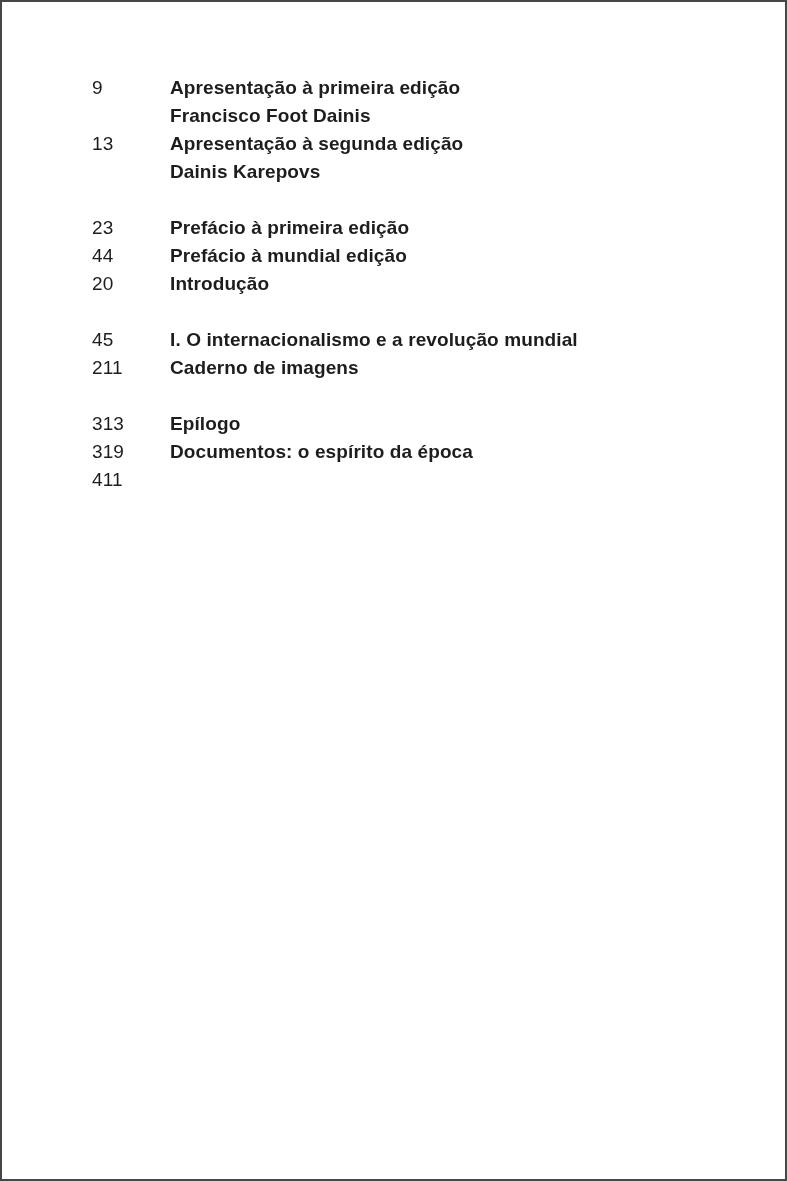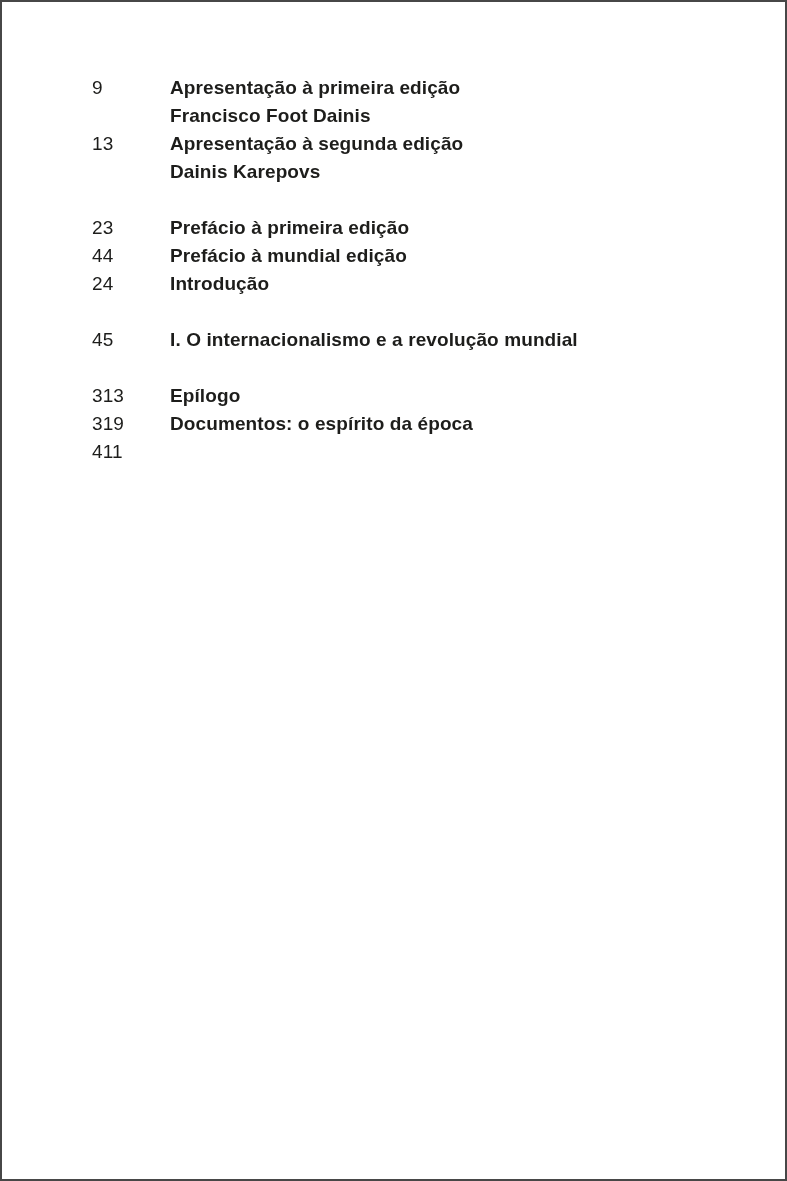--- a/index.html
+++ b/index.html
@@ -85,37 +85,44 @@
 
   <div class="entry">
     <span class="num">44</span>
     <span class="titles">
       <span class="title">Prefácio à mundial edição</span>
 
     </span>
   </div>
 
   <div class="entry">
-    <span class="num">24</span>
+    <span class="num">20</span>
     <span class="titles">
       <span class="title">Introdução</span>
 
     </span>
   </div>
 </div>
       <div class="toc-group">
   <div class="entry">
     <span class="num">45</span>
     <span class="titles">
       <span class="title">I. O internacionalismo e a revolução mundial</span>
 
     </span>
   </div>
 
 
+  <div class="entry">
+    <span class="num">211</span>
+    <span class="titles">
+      <span class="title">Caderno de imagens</span>
+
+    </span>
+  </div>
 
 </div>
       <div class="toc-group">
   <div class="entry">
     <span class="num">313</span>
     <span class="titles">
       <span class="title">Epílogo</span>
 
     </span>
   </div>

